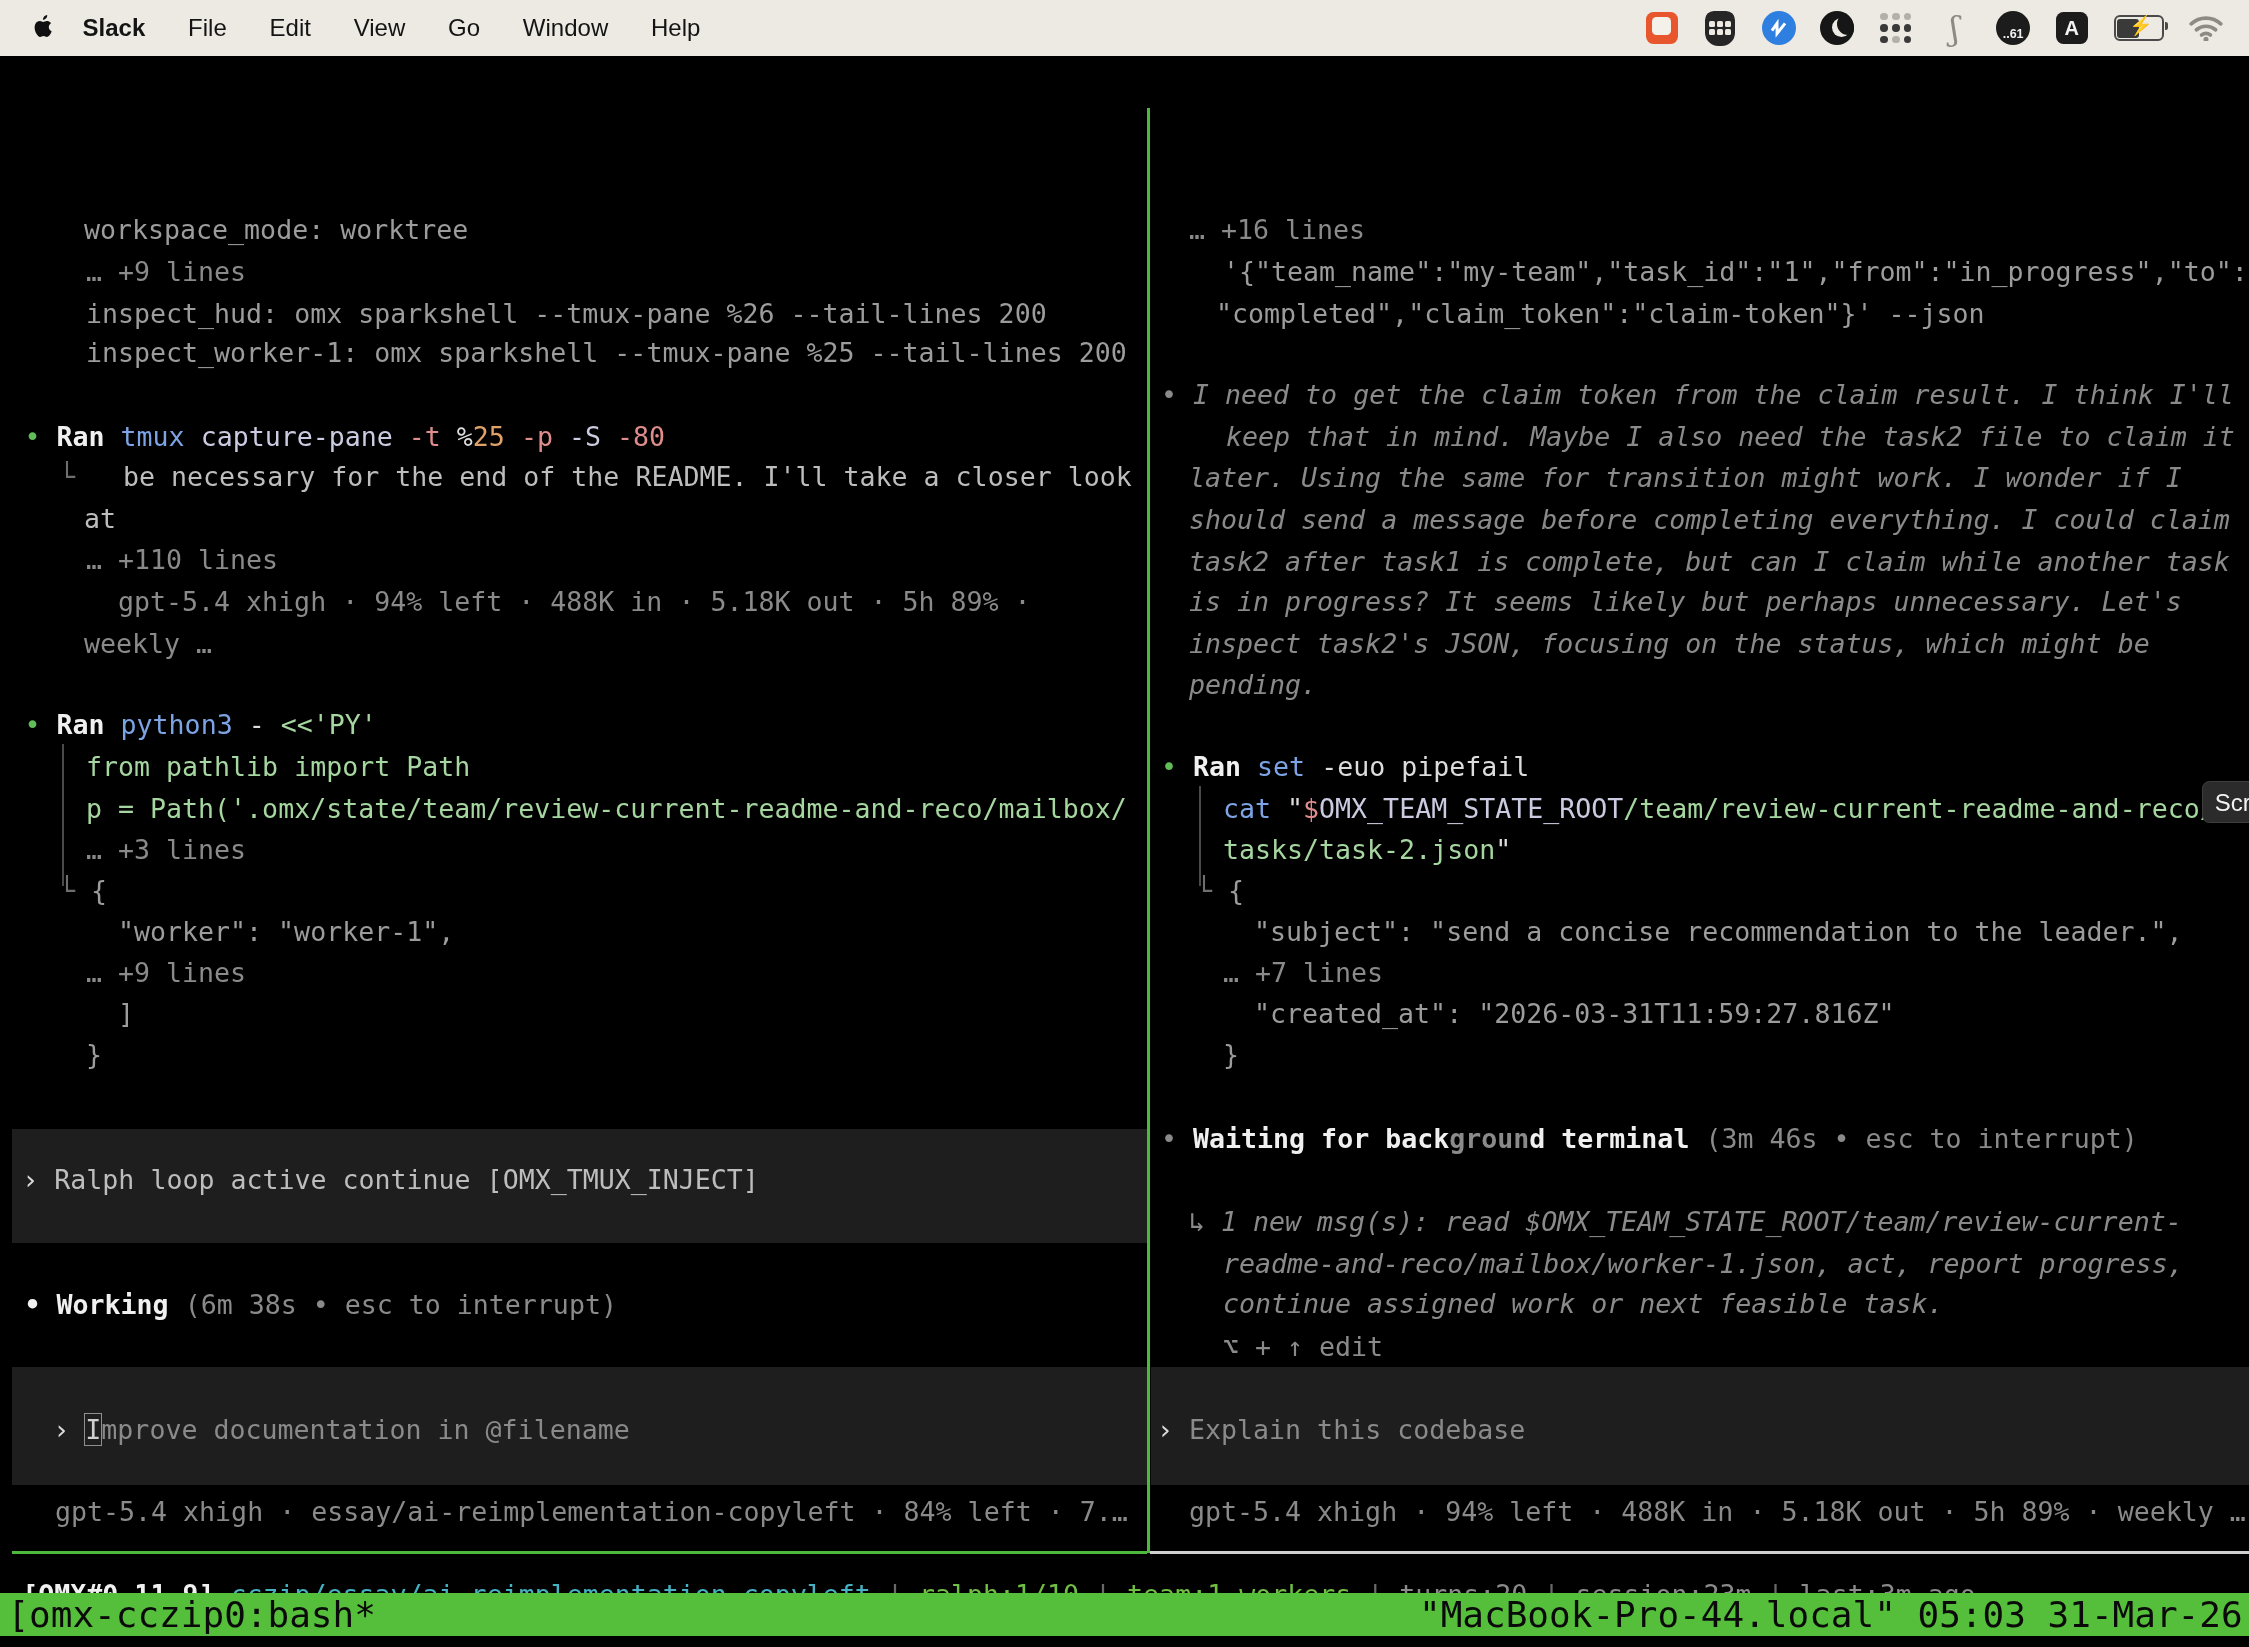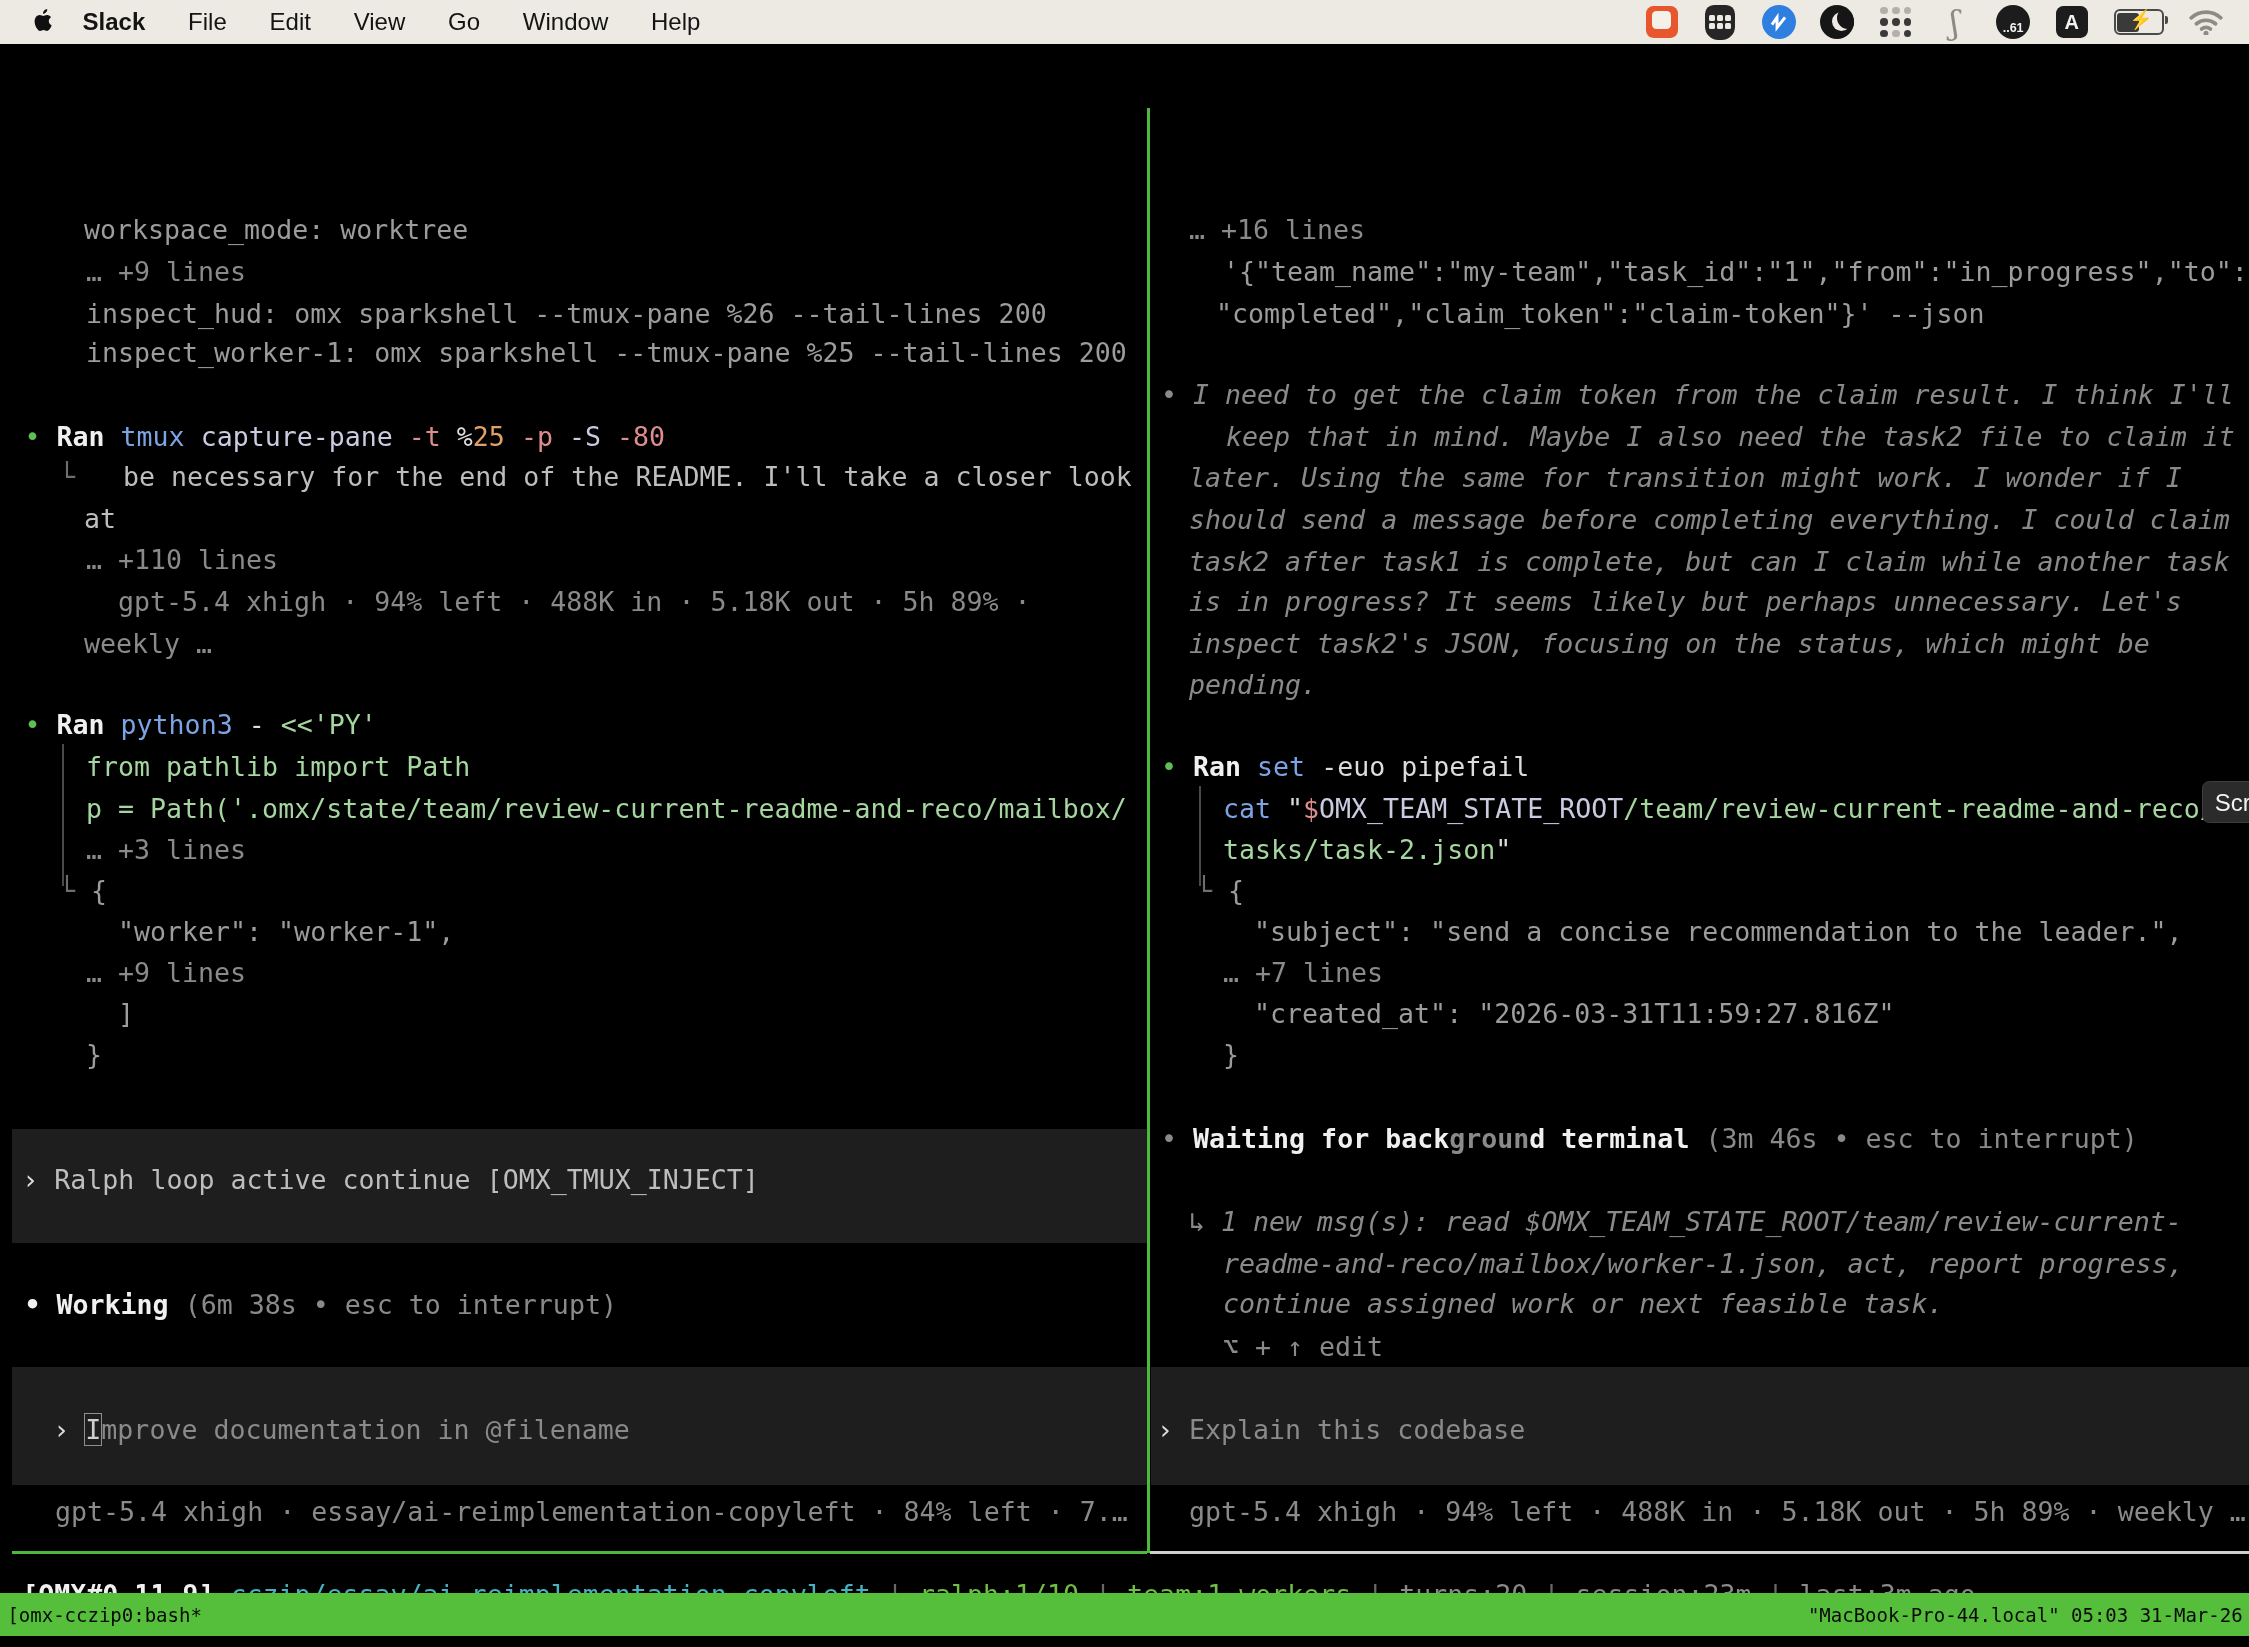--- a/index.html
+++ b/index.html
@@ -1,18 +1,18 @@
 <!DOCTYPE html>
 <html style="font-size:11.8px"><head>
 <meta charset="utf-8">
 <style>
   html,body{margin:0;padding:0;width:2250px;height:1648px;background:#000;overflow:hidden;
     font-family:"DejaVu Sans Mono",monospace;}
   
-  .menubar{position:absolute;left:0;top:0;width:2250px;height:44px;background:#EDEAE3;
+  .menubar{position:absolute;left:0;top:0;width:2250px;height:56px;background:#EDEAE3;
     display:flex;align-items:center;font-family:"Liberation Sans",sans-serif;color:#141414;}
   .menubar .apple{margin-left:29.5px;width:29.5px;text-align:center;}
   .menu-items{display:flex;align-items:center;gap:0;}
   .menu-item{padding:0 21.4px;font-size:24px;}
   .menu-item.app{font-weight:bold;padding-left:23.6px;}
   .status-icons{margin-left:auto;display:flex;align-items:center;gap:23.6px;padding-right:26.6px;}
   .sicon{width:35px;height:35px;display:flex;align-items:center;justify-content:center;position:relative;}
   .ic-rec{width:32px;height:32px;background:#E8562D;border-radius:7.4px;position:relative;}
   .ic-rec::after{content:"";position:absolute;left:6.6px;top:5.2px;width:19px;height:17.7px;background:#F4F0EA;border-radius:4.4px;}
   .ic-rec::before{content:"";position:absolute;left:5.9px;bottom:1.5px;width:8.9px;height:8.9px;background:#E8562D;transform:skewX(-18deg);}
@@ -74,21 +74,21 @@
   .s-blue{color:#7CA3E4}
   .s-green{color:#A5D6A0}
   .s-orange{color:#E0A169}
   .s-salmon{color:#DE8C8C}
   .s-cyan{color:#45B1C2}
   .s-sgreen{color:#71BE44}
   .s-think{color:#8A8A8A;font-style:italic}
   .s-cursor{color:#CFCFCF;outline:1.5px solid #8F8F8F;outline-offset:-0.7px}
   
   .tmuxbar{position:absolute;left:0;top:1537px;width:2250px;height:43px;background:#55BE3B;color:#0A0A0A;
-    display:flex;align-items:center;justify-content:space-between;font-size:19px;padding:0 7.4px;box-sizing:border-box;}
+    display:flex;align-items:center;justify-content:space-between;font-size:36px;padding:0 7.4px;box-sizing:border-box;}
   
   .tooltip{position:absolute;left:2190px;top:673px;width:89px;height:40px;background:#2B2B2B;
     border:0.7px solid #3E3E3E;border-radius:7.4px;color:#F2F2F2;font-family:"Liberation Sans",sans-serif;
     font-size:24px;display:flex;align-items:center;padding-left:11.8px;}
 </style>
 </head>
 <body>
 
 <div class="menubar">
   <div class="apple">

